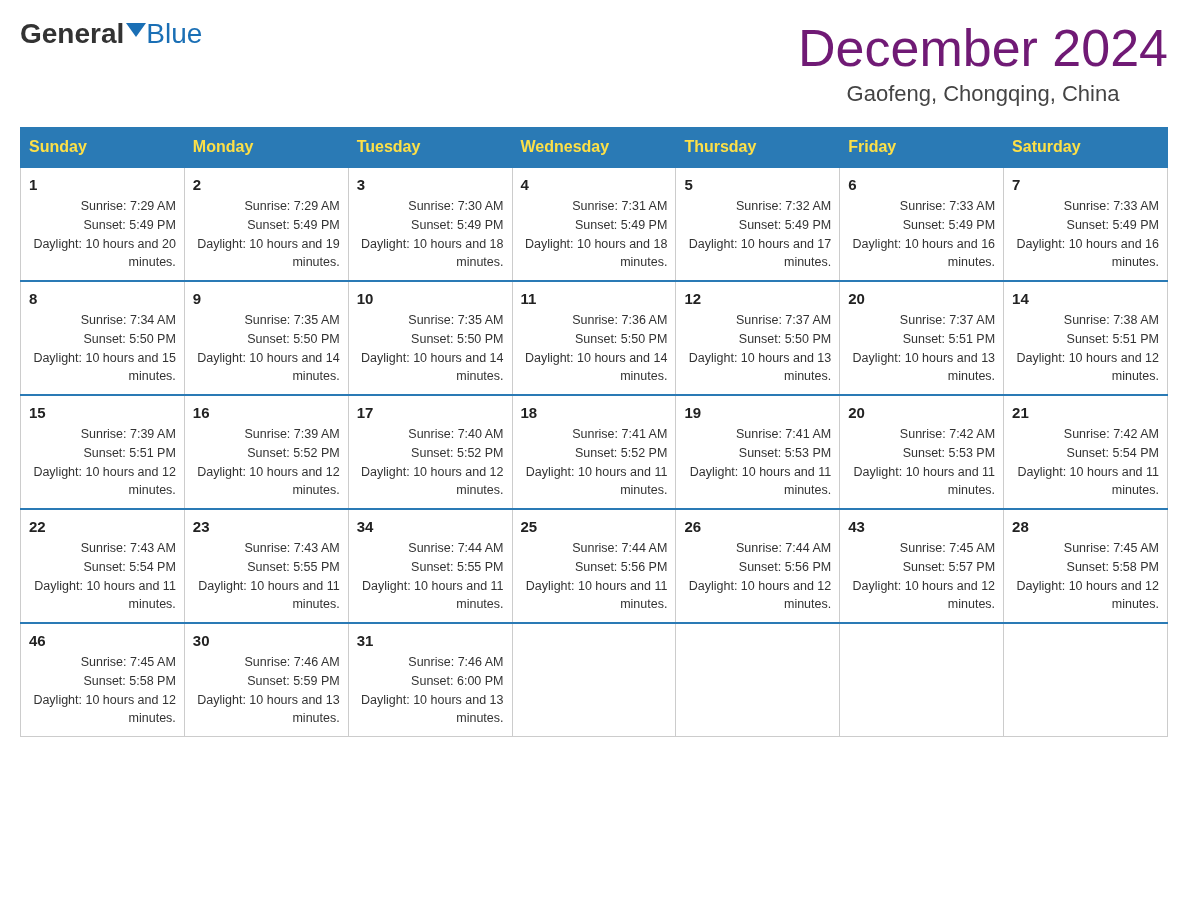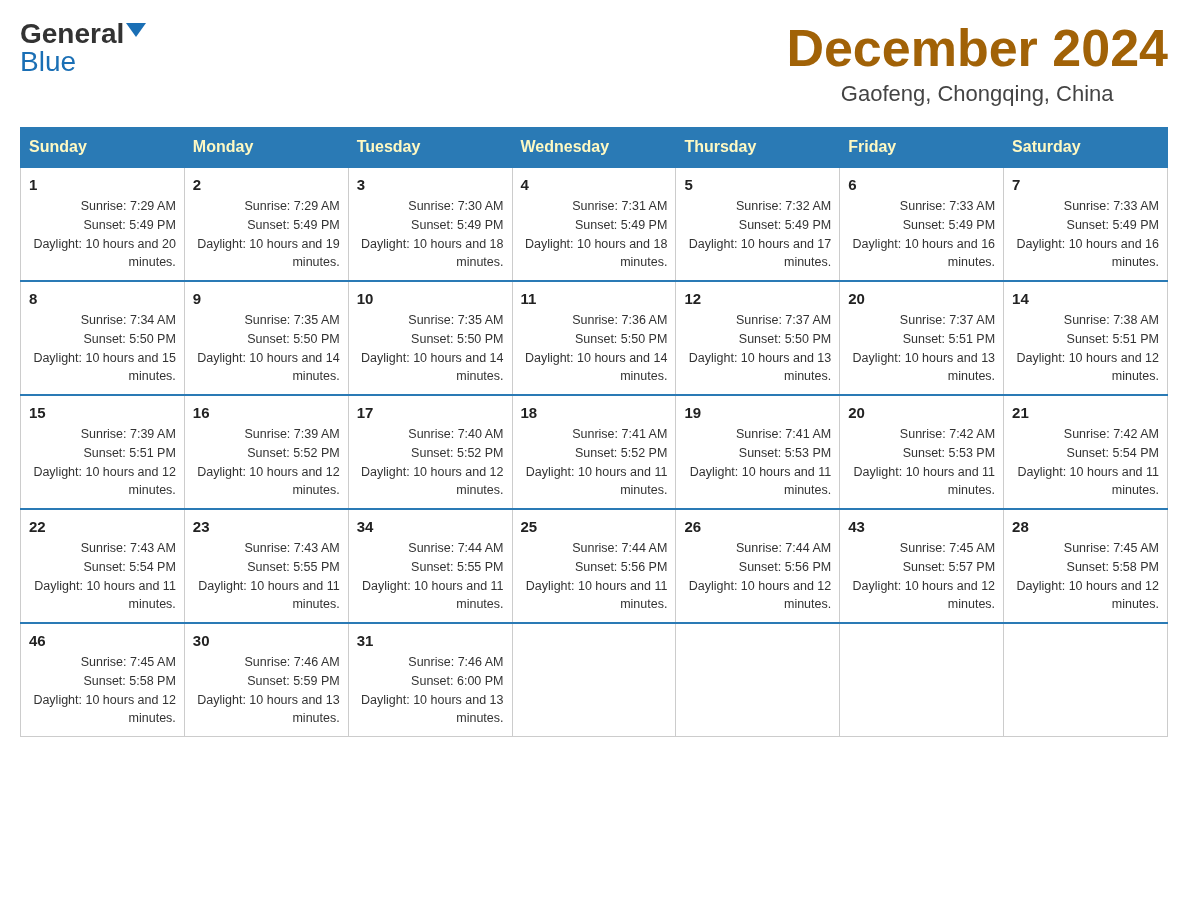--- a/index.html
+++ b/index.html
@@ -11,21 +11,20 @@
       padding: 20px;
     }
     .header {
       display: flex;
       justify-content: space-between;
       align-items: flex-start;
       margin-bottom: 20px;
     }
     .logo {
       display: flex;
-      flex-direction: column;
       align-items: flex-start;
     }
     .logo-general {
       font-size: 28px;
       font-weight: bold;
       color: #333;
       line-height: 1;
     }
     .logo-blue {
       font-size: 28px;
@@ -47,38 +46,38 @@
     }
     .logo-line {
       display: flex;
       align-items: center;
     }
     .title-block {
       text-align: right;
     }
     .month-year {
       font-size: 52px;
-      font-weight: bold;
-      color: #a16207;
+      font-weight: normal;
+      color: #701a75;
       line-height: 1.1;
     }
     .location {
       font-size: 22px;
       color: #444;
       margin-top: 4px;
       text-align: center;
     }
     .calendar-table {
       width: 100%;
       border-collapse: collapse;
       table-layout: fixed;
     }
     .calendar-table th {
       background-color: #2a7ab5;
-      color: #fef9c3;
+      color: #fde047;
       padding: 10px 8px;
       font-size: 16px;
       font-weight: bold;
       text-align: left;
       border: 1px solid #2a7ab5;
     }
     .calendar-table td {
       vertical-align: top;
       padding: 8px;
       border: 1px solid #ccc;

